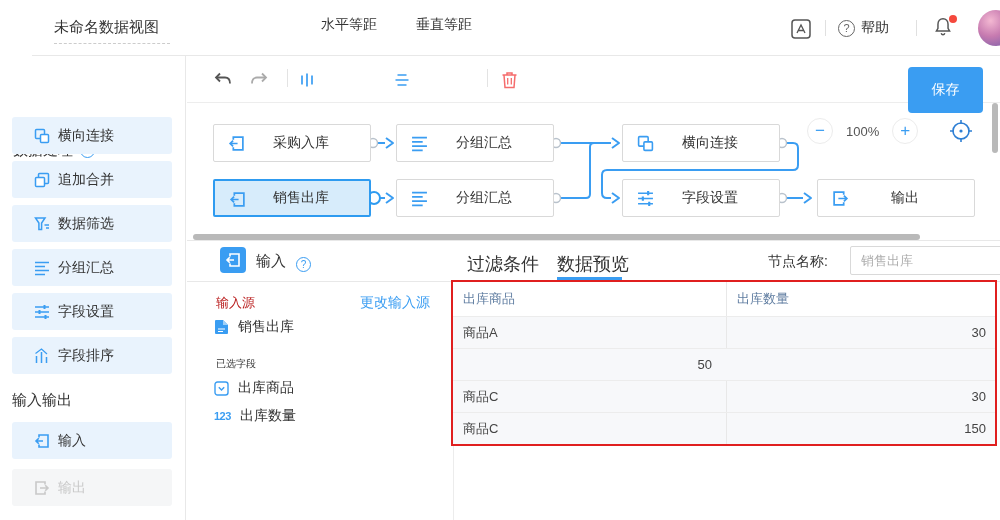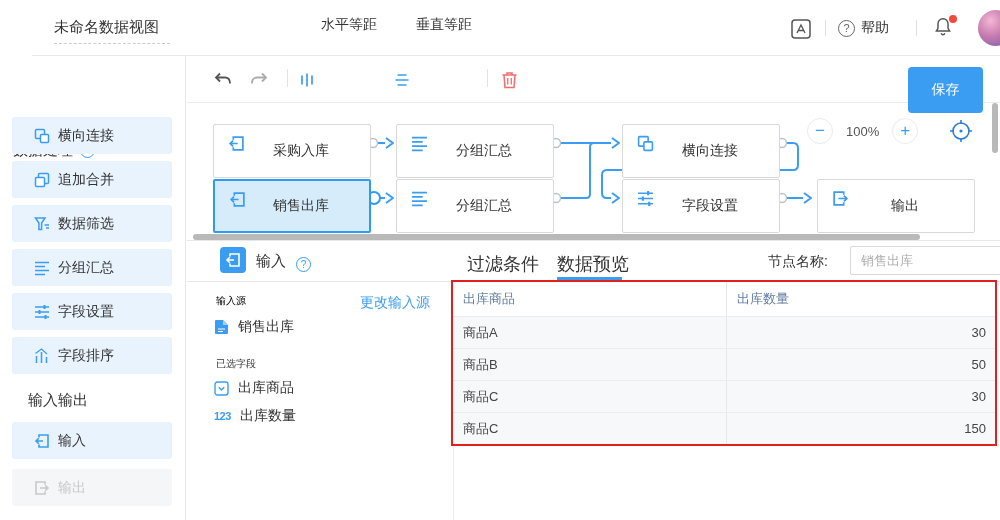--- a/index.html
+++ b/index.html
@@ -33,21 +33,21 @@
   .side-item .ico { margin:0 8px 0 22px; display:inline-flex; width:16px; height:16px; }
   .side-item.disabled { background:#f5f6f7; color:#c9c9c9; cursor:default; }
   .toolbar { position:absolute; left:187px; top:57px; width:813px; height:46px;
     border-bottom:1px solid #ededed; background:#fff; }
   .tb-btn { position:absolute; top:13px; width:20px; height:20px; cursor:pointer; }
   .tb-divider { position:absolute; top:14px; width:1px; height:18px; background:#e3e3e3; }
   .tb-label { position:absolute; top:16px; font-size:14px; color:#333; cursor:pointer; }
   .save-btn { position:absolute; left:908px; top:67px; width:75px; height:46px; background:#3a9df2;
     color:#fff; font-size:14px; border:none; border-radius:4px; cursor:pointer; }
 
-  .node { position:absolute; width:158px; height:54px; background:#fff; border:1px solid #d9d9d9;
+  .node { position:absolute; width:158px; height:38px; background:#fff; border:1px solid #d9d9d9;
     border-radius:2px; display:flex; align-items:center; justify-content:center; cursor:pointer; }
   .node .nico { position:absolute; left:14px; top:10px; width:17px; height:17px; }
   .node .nlabel { font-size:14px; color:#333; margin-left:18px; }
   .node.selected { background:#d7ecfb; border:2px solid #2e9bf0; }
 
   .zoom-ctrl { position:absolute; top:118px; display:flex; align-items:center; }
   .zoom-btn { width:26px; height:26px; border:1px solid #ececec; background:#fff; border-radius:50%;
     color:#3a9df2; font-size:17px; line-height:23px; text-align:center; cursor:pointer; }
   .zoom-val { font-size:13px; color:#555; margin:0 13px; }
 
@@ -63,21 +63,21 @@
   .pinput-title { position:absolute; left:256px; top:252px; font-size:15px; color:#333; }
   .p-help { position:absolute; left:296px; top:254px; }
   .tab { position:absolute; top:252px; font-size:18px; color:#333; cursor:pointer; }
   .tab-underline { position:absolute; left:557px; top:277px; width:65px; height:3px; background:#3a9df2; }
   .nn-label { position:absolute; left:768px; top:253px; font-size:14px; color:#333; }
   .nn-input { position:absolute; left:850px; top:246px; width:152px; height:29px; border:1px solid #d9d9d9;
     border-radius:2px; padding:0 10px; font-size:13px; color:#adadad; outline:none;
     font-family:"Liberation Sans","DejaVu Sans",sans-serif; }
 
   .left-sub-divider { position:absolute; left:453px; top:282px; width:1px; height:238px; background:#ececec; }
-  .src-label { position:absolute; left:216px; top:294px; font-size:10px; color:#000000; }
+  .src-label { position:absolute; left:216px; top:294px; font-size:13px; color:#b91c1c; }
   .change-link { position:absolute; left:360px; top:294px; font-size:14px; color:#3a9df2; cursor:pointer; }
   .src-row { position:absolute; left:214px; top:318px; display:flex; align-items:center; gap:9px; font-size:14px; color:#333; }
   .fields-label { position:absolute; left:216px; top:357px; font-size:10px; color:#333; }
   .field-row { position:absolute; left:214px; display:flex; align-items:center; gap:9px; font-size:14px; color:#333; }
   .num-badge { font-size:11px; font-weight:bold; color:#3a9df2; letter-spacing:-0.5px; width:17px; }
 
   
   .tbl { position:absolute; left:453px; top:282px; width:543px; height:163px; background:#fff; }
   .tbl-row { display:flex; width:100%; }
   .tbl-h { height:34px; background:#fff; }
@@ -177,21 +177,21 @@
     <div class="side-item" style="top:281px;">
       <span class="ico">
         <svg width="16" height="16" viewBox="0 0 16 16" fill="none" stroke="#3a9df2" stroke-width="1.5">
           <path d="M2.5 15 V8 M7.5 15 V4 M12.5 15 V9"></path>
           <path d="M1.5 5.5 L7.5 1 L13 6" stroke-width="1.2"></path>
         </svg>
         </span>
       <span>字段排序</span>
     </div>
 
-    <div class="side-section" style="top:335px; left:12px;margin-left:16px;">
+    <div class="side-section" style="top:335px; left:12px;">
       <span>输入输出</span>
     </div>
 
     <div class="side-item" style="top:366px;">
       <span class="ico">
         <svg width="16" height="16" viewBox="0 0 16 16" fill="none" stroke="#3a9df2" stroke-width="1.6">
           <path d="M5 4.5 V2 H14 V14 H5 V11.5"></path>
           <path d="M9 8 H2 M4.8 5.2 L2 8 L4.8 10.8"></path>
         </svg>
         </span>
@@ -411,23 +411,20 @@
     </div>
     <div class="tbl-row tbl-d">
       <div class="c1">
           <span class="cell-txt">商品A</span>
         </div>
       <div class="c2 num">
           <span class="cell-txt">30</span>
         </div>
     </div>
     <div class="tbl-row tbl-d">
-      <div class="c1">
-          <span class="cell-txt">商品B</span>
-        </div>
       <div class="c2 num">
           <span class="cell-txt">50</span>
         </div>
     </div>
     <div class="tbl-row tbl-d">
       <div class="c1">
           <span class="cell-txt">商品C</span>
         </div>
       <div class="c2 num">
           <span class="cell-txt">30</span>

